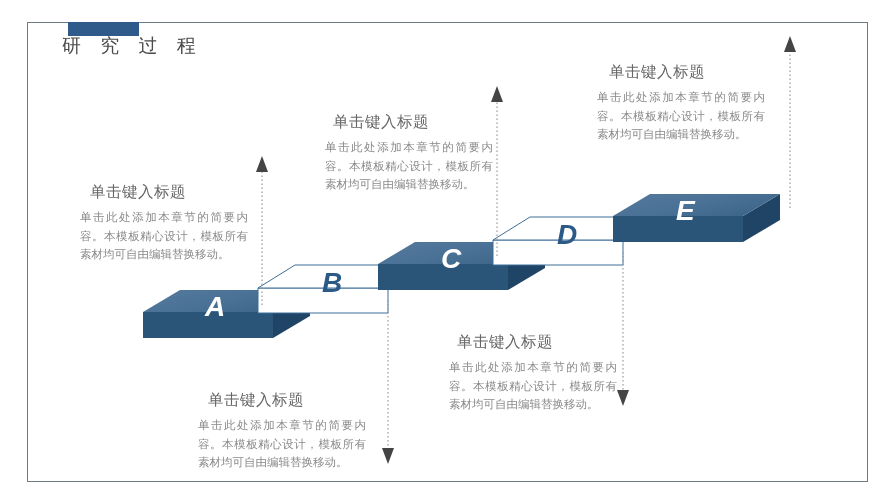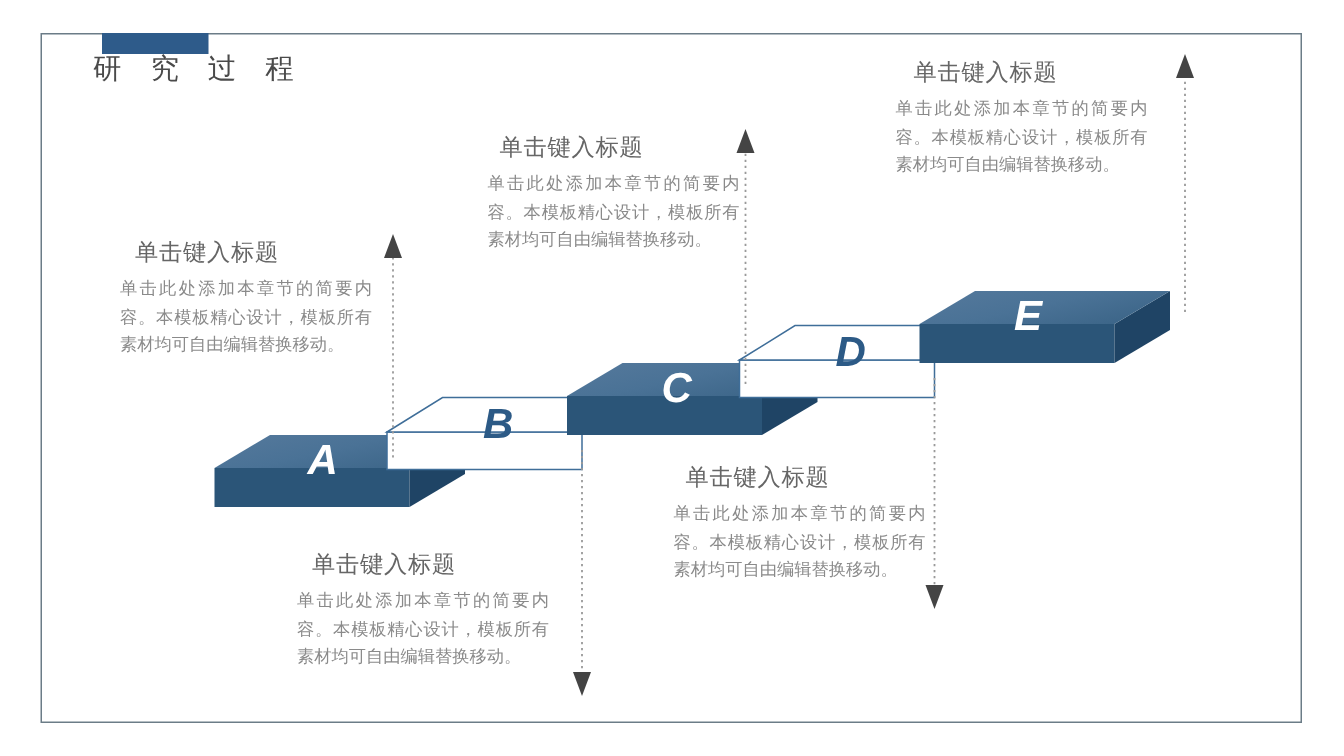--- a/index.html
+++ b/index.html
@@ -50,20 +50,21 @@
     position: absolute;
     width: 168px;
   }
   .callout .c-title {
     font-size: 15.5px;
     color: #666666;
     letter-spacing: 0.5px;
     margin-bottom: 5px;
     white-space: nowrap;
     font-weight: 400;
+    margin-top: 24px;
   }
   .callout .c-body {
     font-size: 11.5px;
     line-height: 1.62;
     color: #8a8a8a;
     text-align: justify;
   }
 
   #cal-a { left: 80px;  top: 158px; }
   #cal-b { left: 198px; top: 366px; }

